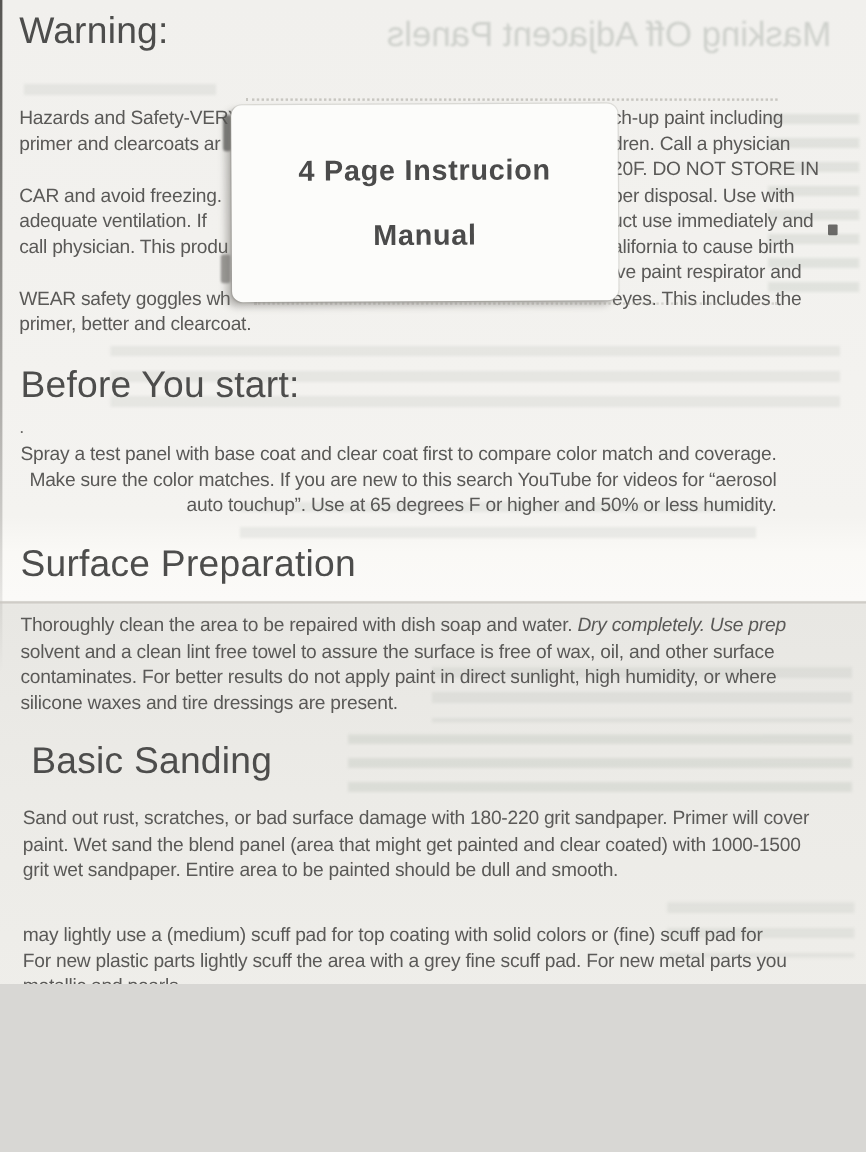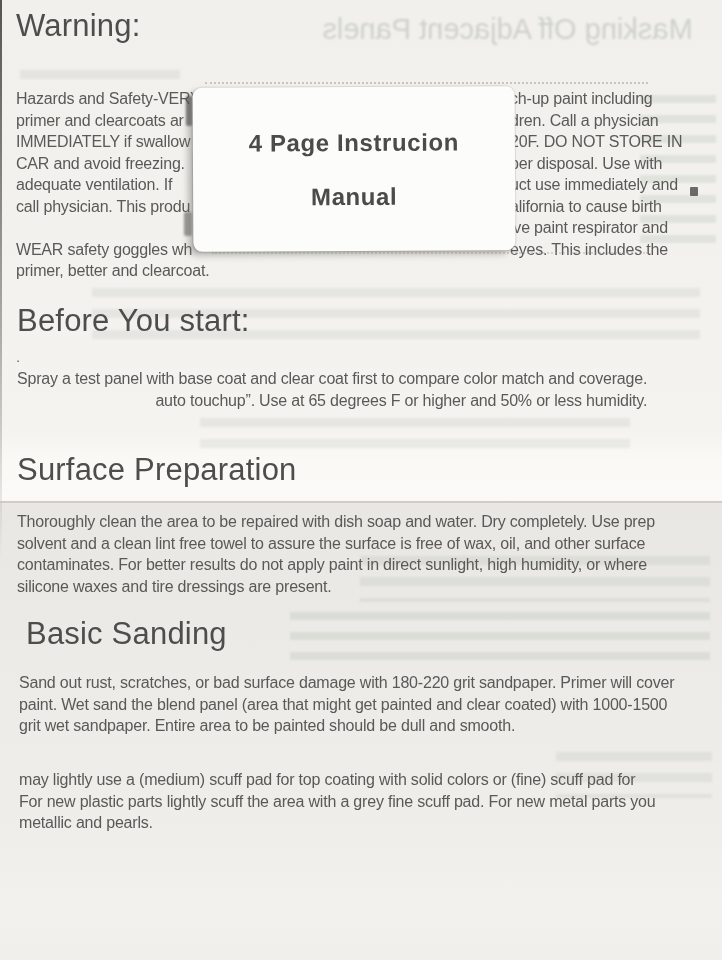--- a/index.html
+++ b/index.html
@@ -1,18 +1,18 @@
 <!DOCTYPE html>
 <html><head>
 <meta charset="utf-8">
 <style>
   html,body{margin:0;padding:0;}
   body{background:#d8d7d4;font-family:"Liberation Sans",sans-serif;}
   .page{
-    position:relative;width:722px;height:960px;overflow:hidden;
+    position:relative;width:722px;height:820px;overflow:hidden;
     background:linear-gradient(180deg,
       #f1f0ed 0px, #f2f1ee 200px, #f4f3f0 430px, #faf9f6 460px,
       #fbfaf8 500px, #e8e7e3 504px, #eae9e5 585px, #ecebe7 660px,
       #efeeea 840px, #f2f1ee 900px, #f0efec 960px);
   }
   .left-edge{position:absolute;left:0;top:0;width:2px;height:560px;
     background:linear-gradient(180deg,rgba(58,57,54,.85),rgba(90,88,84,.45) 60%,rgba(120,118,112,0));}
   .crease{position:absolute;left:0;top:501px;width:722px;height:2px;
     background:rgba(201,198,192,.85);filter:blur(.6px);}
   .h{position:absolute;color:#4d4d4c;font-size:31px;letter-spacing:.2px;white-space:nowrap;}
@@ -28,21 +28,21 @@
     background:#fcfcfa;border-radius:9px;transform:rotate(-.3deg);
     box-shadow:-5px 4px 6px rgba(118,115,110,.45),-1px 1px 2px rgba(118,115,110,.3),0 0 0 1px rgba(190,188,182,.35);
     text-align:center;color:#4b4b4b;font-weight:bold;
   }
   .label .l1{padding-top:42px;font-size:24px;letter-spacing:.6px;}
   .label .l2{padding-top:26px;font-size:24px;letter-spacing:.6px;}
   .perf{position:absolute;border-top:2px dotted rgba(158,155,147,.5);height:0;}
   .smudge{position:absolute;filter:blur(1.2px);opacity:.5;
     background:repeating-linear-gradient(180deg,rgba(150,158,150,.30) 0 9px,rgba(0,0,0,0) 9px 21px);}
   .smudge.green{background:repeating-linear-gradient(180deg,rgba(140,155,140,.34) 0 8px,rgba(0,0,0,0) 8px 20px);}
-  .it{}
+  .it{font-style:italic;}
   .stray{position:absolute;left:16px;top:348px;color:#6b6a67;font-size:15px;}
   .speck{position:absolute;left:690px;top:187px;width:8px;height:9px;
     background:rgba(72,72,70,.8);border-radius:1px;}
   .mark1{position:absolute;left:186px;top:96px;width:7px;height:30px;
     background:rgba(70,70,68,.7);filter:blur(1px);border-radius:2px;}
   .mark2{position:absolute;left:184px;top:212px;width:8px;height:24px;
     background:rgba(84,82,78,.55);filter:blur(1px);border-radius:2px;}
 </style>
 </head>
 <body>
@@ -67,21 +67,20 @@
   <div class="bt" style="left:16px;top:88px;width:692px;">
     <div class="wrow">
       <span>Hazards and Safety-VERY</span>
       <span class="wr">ch-up paint including</span>
     </div>
     <div class="wrow">
       <span>primer and clearcoats ar</span>
       <span class="wr">dren. Call a physician</span>
     </div>
     <div class="wrow">
-      <span>IMMEDIATELY if swallow</span>
       <span class="wr">20F. DO NOT STORE IN</span>
     </div>
     <div class="wrow">
       <span>CAR and avoid freezing.</span>
       <span class="wr">per disposal. Use with</span>
     </div>
     <div class="wrow">
       <span>adequate ventilation. If</span>
       <span class="wr">uct use immediately and</span>
     </div>
@@ -110,20 +109,21 @@
   <div class="label">
     <div class="l1">4 Page Instrucion</div>
     <div class="l2">Manual</div>
   </div>
 
   <div class="h" style="left:17px;top:303px;">Before You start:</div>
   <div class="stray">.</div>
 
   <div class="bt" style="left:17px;top:368px;text-align:right;">
     <div>Spray a test panel with base coat and clear coat first to compare color match and coverage.</div>
+    <div>Make sure the color matches.  If you are new to this search YouTube for videos for “aerosol</div>
     <div>auto touchup”.  Use at 65 degrees F or higher and 50% or less humidity.</div>
   </div>
 
   <div class="h" style="left:17px;top:452px;">Surface Preparation</div>
 
   <div class="bt" style="left:17px;top:511px;">
     <div>
       <span>Thoroughly clean the area to be repaired with dish soap and water.  </span><span class="it">Dry completely. Use prep</span>
     </div>
     <div>solvent and a clean lint free towel to assure the surface is free of wax, oil, and other surface</div>

